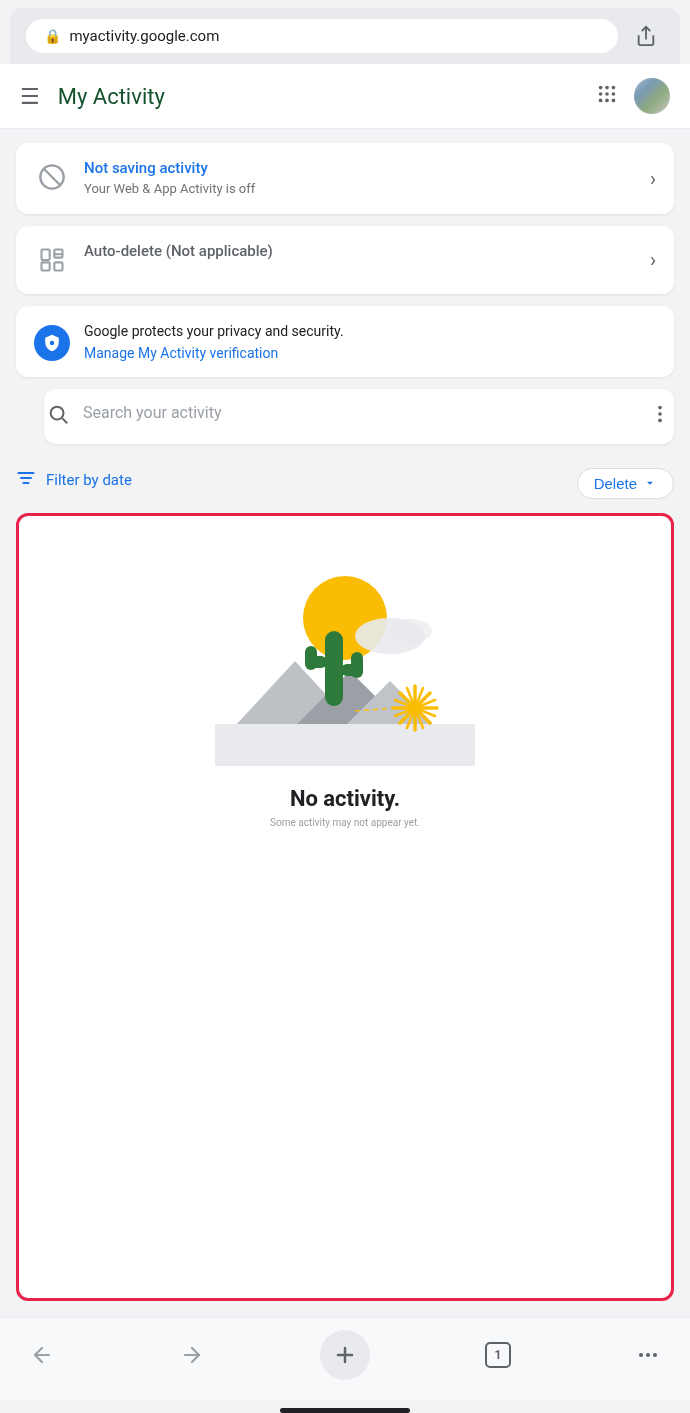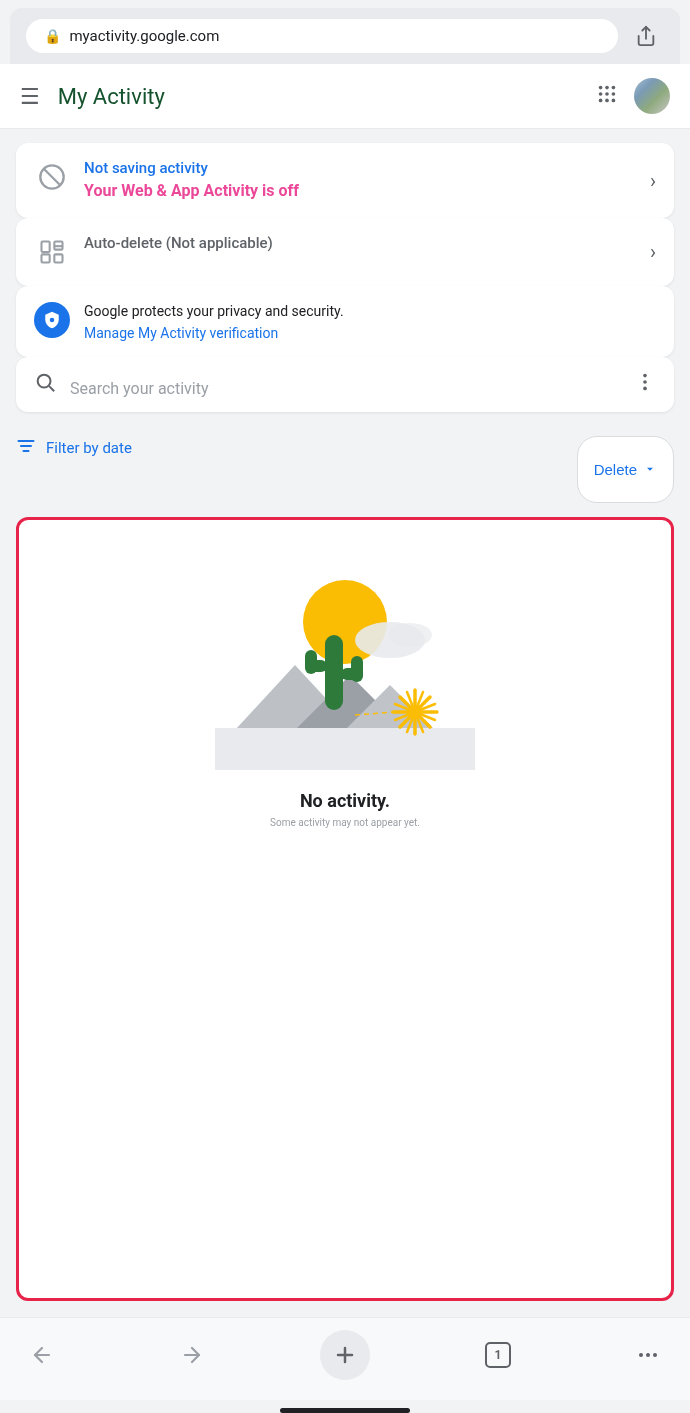--- a/index.html
+++ b/index.html
@@ -92,20 +92,21 @@
       border-radius: 50%;
       overflow: hidden;
       background: linear-gradient(135deg, #a8c0d6 0%, #7a9ab5 30%, #8faa7e 60%, #c8c8c8 100%);
     }
 
     
     .cards-area {
       padding: 14px 16px;
       display: flex;
       flex-direction: column;
+      gap: 12px;
     }
 
     .card {
       background: #fff;
       border-radius: 12px;
       padding: 16px 18px;
       box-shadow: 0 1px 3px rgba(0,0,0,0.08);
     }
 
     .card-row {
@@ -124,36 +125,35 @@
     .card-text {
       flex: 1;
     }
     .card-title-blue {
       font-size: 15px;
       color: #1a73e8;
       font-weight: 500;
       margin-bottom: 3px;
     }
     .card-subtitle {
-      font-size: 16px;
-      color: #ec4899;
+      font-size: 13px;
+      color: #737373;
       line-height: 1.4;
-      font-weight: bold;
     }
     .card-arrow {
       font-size: 20px;
       color: #5f6368;
       flex-shrink: 0;
       align-self: center;
     }
 
     
     .privacy-card {
       display: flex;
-      align-items: flex-start;
+      align-items: flex-end;
       gap: 14px;
     }
     .privacy-card-text {
       flex: 1;
     }
     .privacy-card-text .main-text {
       font-size: 14px;
       color: #202124;
       line-height: 1.4;
       margin-bottom: 3px;
@@ -161,25 +161,26 @@
     .privacy-card-text .link-text {
       font-size: 14px;
       color: #1a73e8;
       cursor: pointer;
     }
 
     
     .search-bar-card {
       background: #fff;
       border-radius: 12px;
-      padding: 14px 18px;
-      display: flex;
-      align-items: flex-end;
+      padding: 14px 3px;
+      display: flex;
+      align-items: flex-start;
       gap: 14px;
       box-shadow: 0 1px 3px rgba(0,0,0,0.08);
+      margin-left: 28px;
     }
     .search-placeholder {
       flex: 1;
       font-size: 16px;
       color: #9aa0a6;
     }
     .three-dots {
       font-size: 22px;
       color: #5f6368;
     }
@@ -195,21 +196,21 @@
       display: flex;
       align-items: center;
       gap: 10px;
       color: #1a73e8;
       font-size: 15px;
     }
     .delete-btn {
       background: #fff;
       border: 1px solid #dadce0;
       border-radius: 20px;
-      padding: 24px 16px;
+      padding: 6px 16px;
       display: flex;
       align-items: center;
       gap: 6px;
       color: #1a73e8;
       font-size: 15px;
       font-weight: 500;
       cursor: pointer;
     }
 
     
@@ -225,21 +226,21 @@
       flex: 1;
     }
 
     .empty-illustration {
       width: 260px;
       height: 220px;
       margin-bottom: 20px;
     }
 
     .empty-title {
-      font-size: 18px;
+      font-size: 22px;
       font-weight: 700;
       color: #202124;
       margin-bottom: 6px;
     }
     .empty-subtitle {
       font-size: 10px;
       color: #9aa0a6;
     }
 
     

